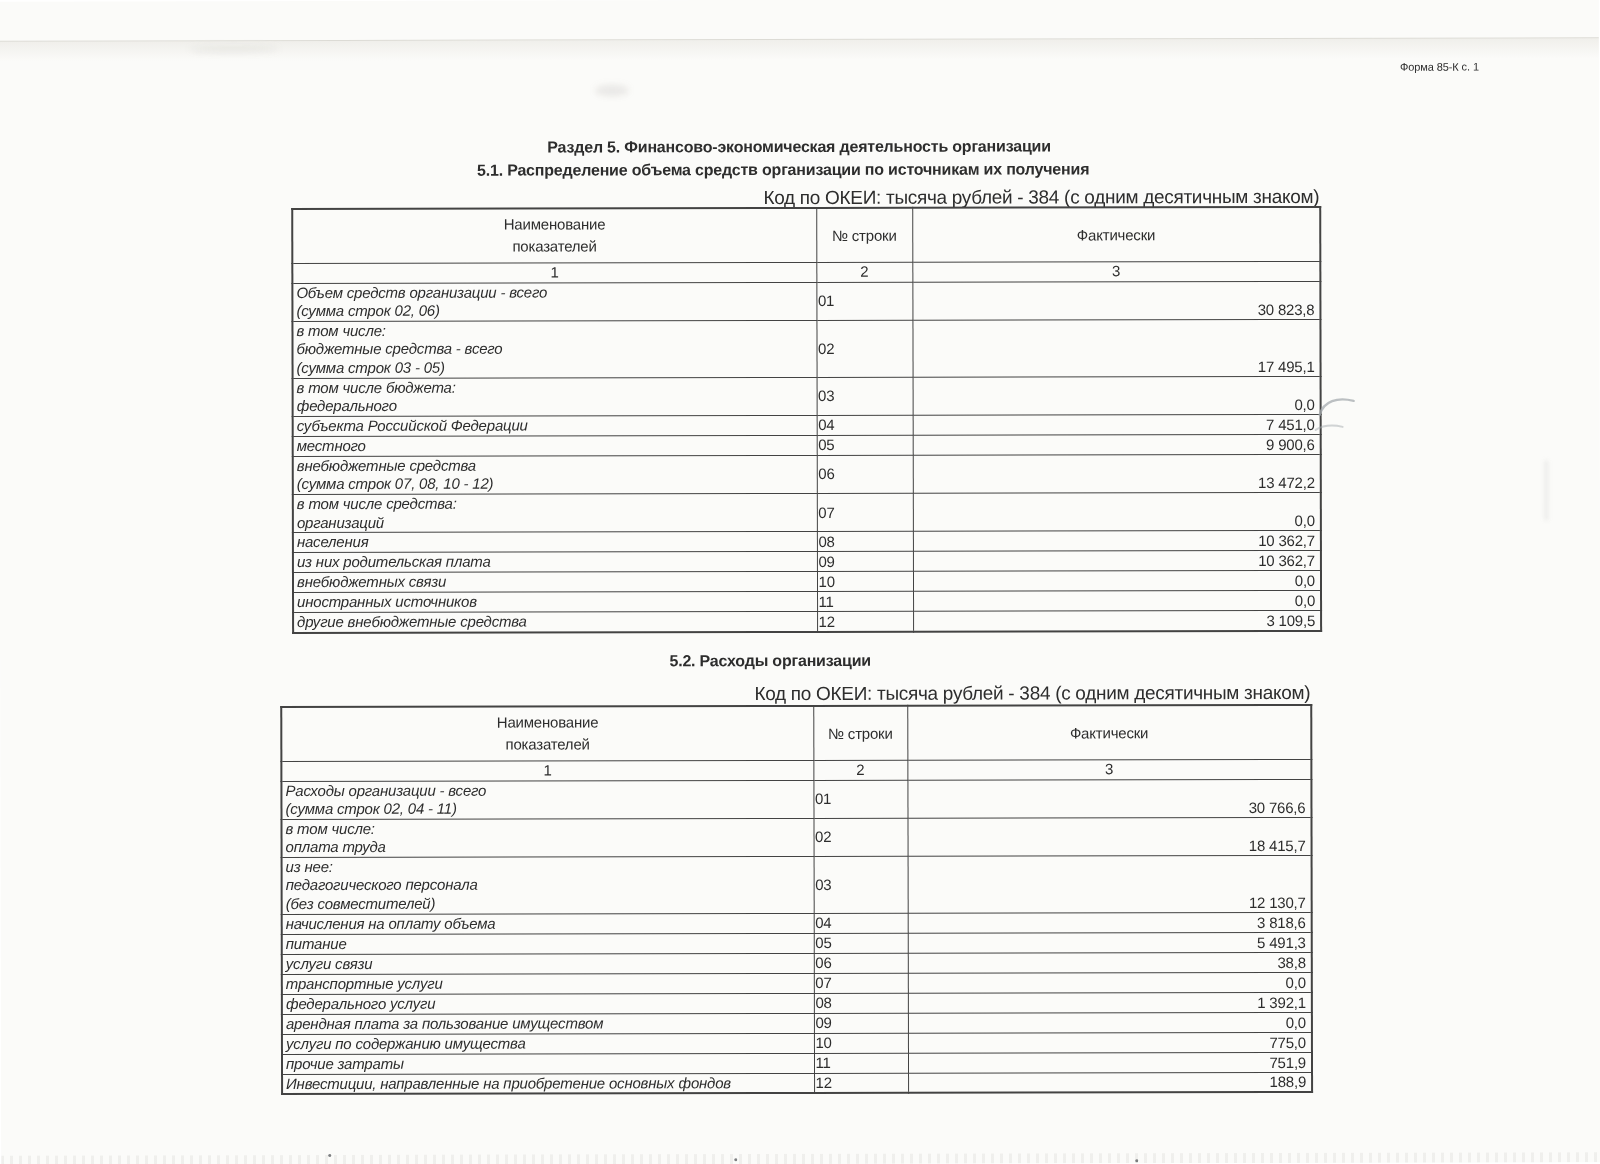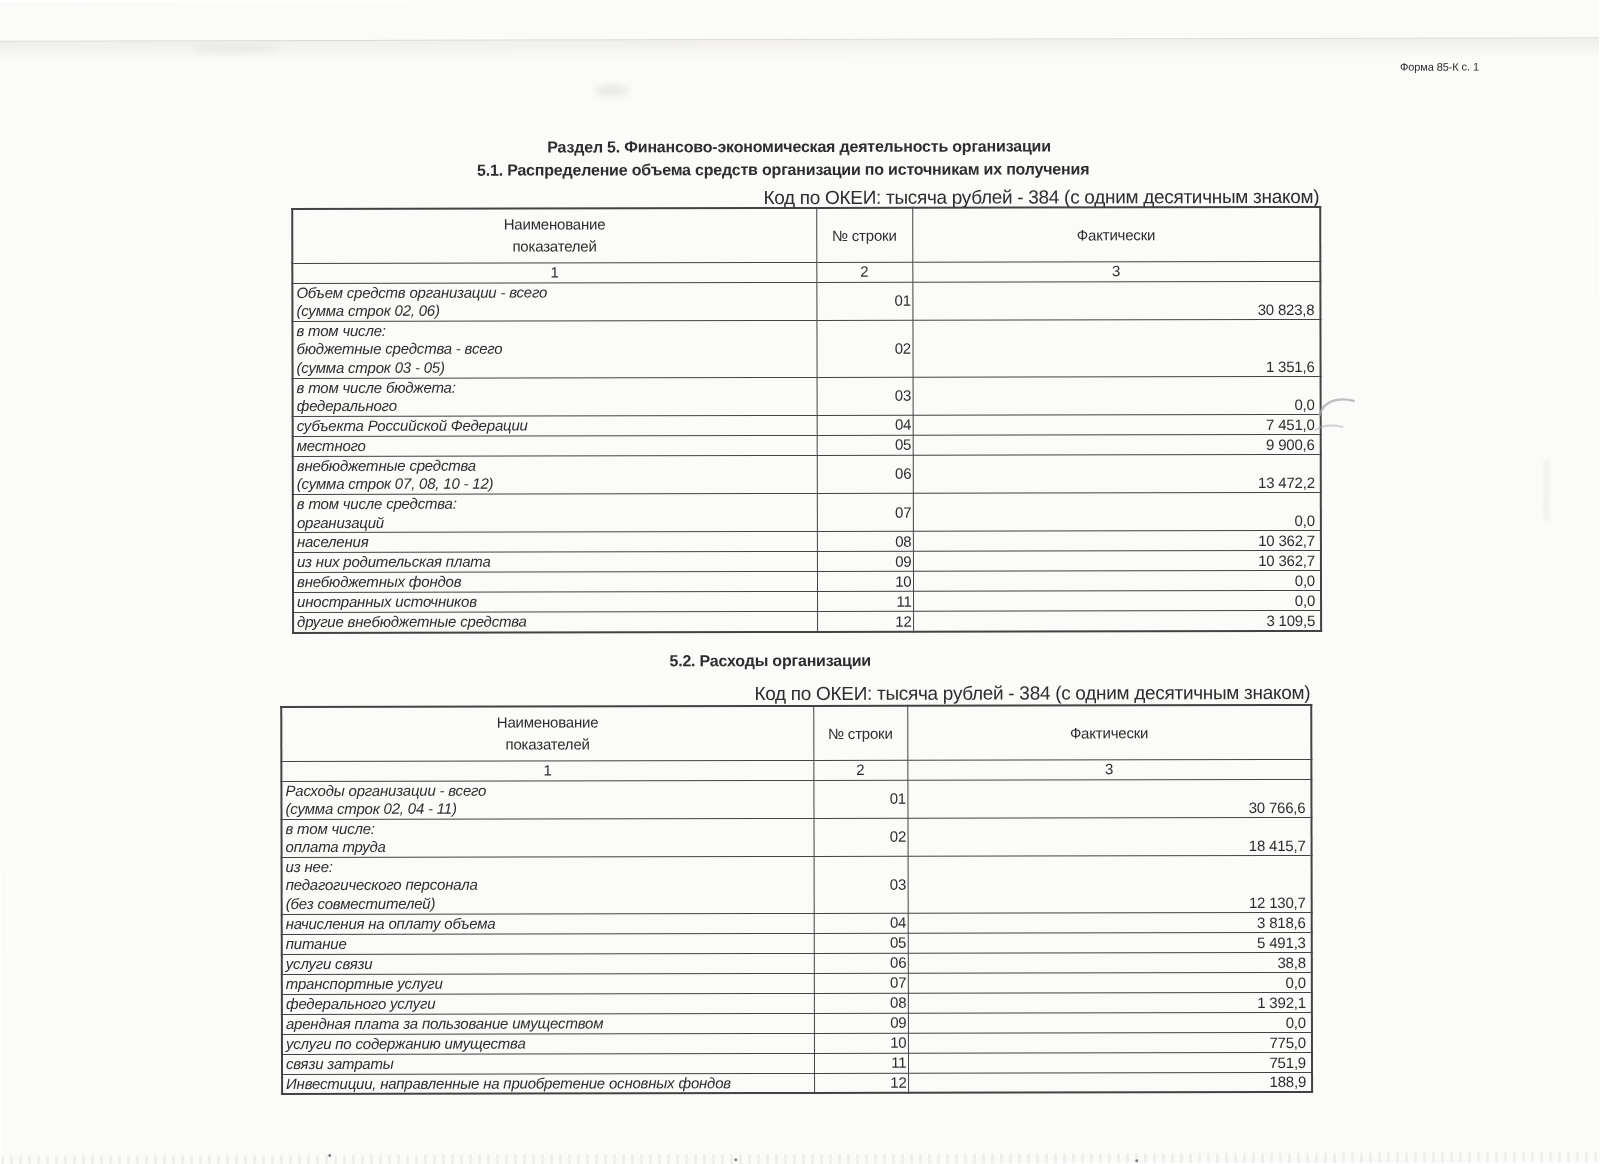--- a/index.html
+++ b/index.html
@@ -57,21 +57,21 @@
   thead tr.hdr th{font-weight:400;text-align:center;vertical-align:middle;border-bottom-width:1.8px;}
   thead tr.hdr th .hl{line-height:22px;}
   thead tr.numrow{height:20px;}
   thead tr.numrow th{font-weight:400;text-align:center;vertical-align:middle;
     line-height:16px;border-bottom-width:1.8px;}
   tbody tr.lines-1{height:20px;}
   tbody tr.lines-2{height:38px;}
   tbody tr.lines-3{height:57px;}
   td.c1{vertical-align:top;padding:0 4px 0 3px;}
   td.c1 .nm-line{line-height:18.6px;white-space:nowrap;font-style:italic;}
-  td.c2{text-align:right;vertical-align:middle;line-height:16px;margin-top:9px;}
+  td.c2{text-align:left;vertical-align:middle;line-height:16px;margin-top:9px;}
   td.c3{text-align:right;vertical-align:bottom;padding:0 5px 1px 0;line-height:16px;white-space:pre;}
 </style>
 </head>
 <body>
 
 <div class="sheet">
 
   <div class="scan-top-line"></div>
   <div class="scan-top-band"></div>
   <div class="smudge-a"></div>
@@ -114,21 +114,21 @@
             <td class="c2">01</td>
             <td class="c3">30 823,8</td>
           </tr>
           <tr class="lines-3">
             <td class="c1">
               <div class="nm-line">в том числе:</div>
               <div class="nm-line">бюджетные средства - всего</div>
               <div class="nm-line">(сумма строк 03 - 05)</div>
             </td>
             <td class="c2">02</td>
-            <td class="c3">1 351,6</td>
+            <td class="c3">17 495,1</td>
           </tr>
           <tr class="lines-2">
             <td class="c1">
               <div class="nm-line">в том числе бюджета:</div>
               <div class="nm-line">федерального</div>
             </td>
             <td class="c2">03</td>
             <td class="c3">0,0</td>
           </tr>
           <tr class="lines-1">
@@ -170,21 +170,21 @@
           </tr>
           <tr class="lines-1">
             <td class="c1">
               <div class="nm-line">из них родительская плата</div>
             </td>
             <td class="c2">09</td>
             <td class="c3">10 362,7</td>
           </tr>
           <tr class="lines-1">
             <td class="c1">
-              <div class="nm-line">внебюджетных фондов</div>
+              <div class="nm-line">внебюджетных связи</div>
             </td>
             <td class="c2">10</td>
             <td class="c3">0,0</td>
           </tr>
           <tr class="lines-1">
             <td class="c1">
               <div class="nm-line">иностранных источников</div>
             </td>
             <td class="c2">11</td>
             <td class="c3">0,0</td>
@@ -294,21 +294,21 @@
           </tr>
           <tr class="lines-1">
             <td class="c1">
               <div class="nm-line">услуги по содержанию имущества</div>
             </td>
             <td class="c2">10</td>
             <td class="c3">775,0</td>
           </tr>
           <tr class="lines-1">
             <td class="c1">
-              <div class="nm-line">связи затраты</div>
+              <div class="nm-line">прочие затраты</div>
             </td>
             <td class="c2">11</td>
             <td class="c3">751,9</td>
           </tr>
           <tr class="lines-1">
             <td class="c1">
               <div class="nm-line">Инвестиции, направленные на приобретение основных фондов</div>
             </td>
             <td class="c2">12</td>
             <td class="c3">188,9</td>

